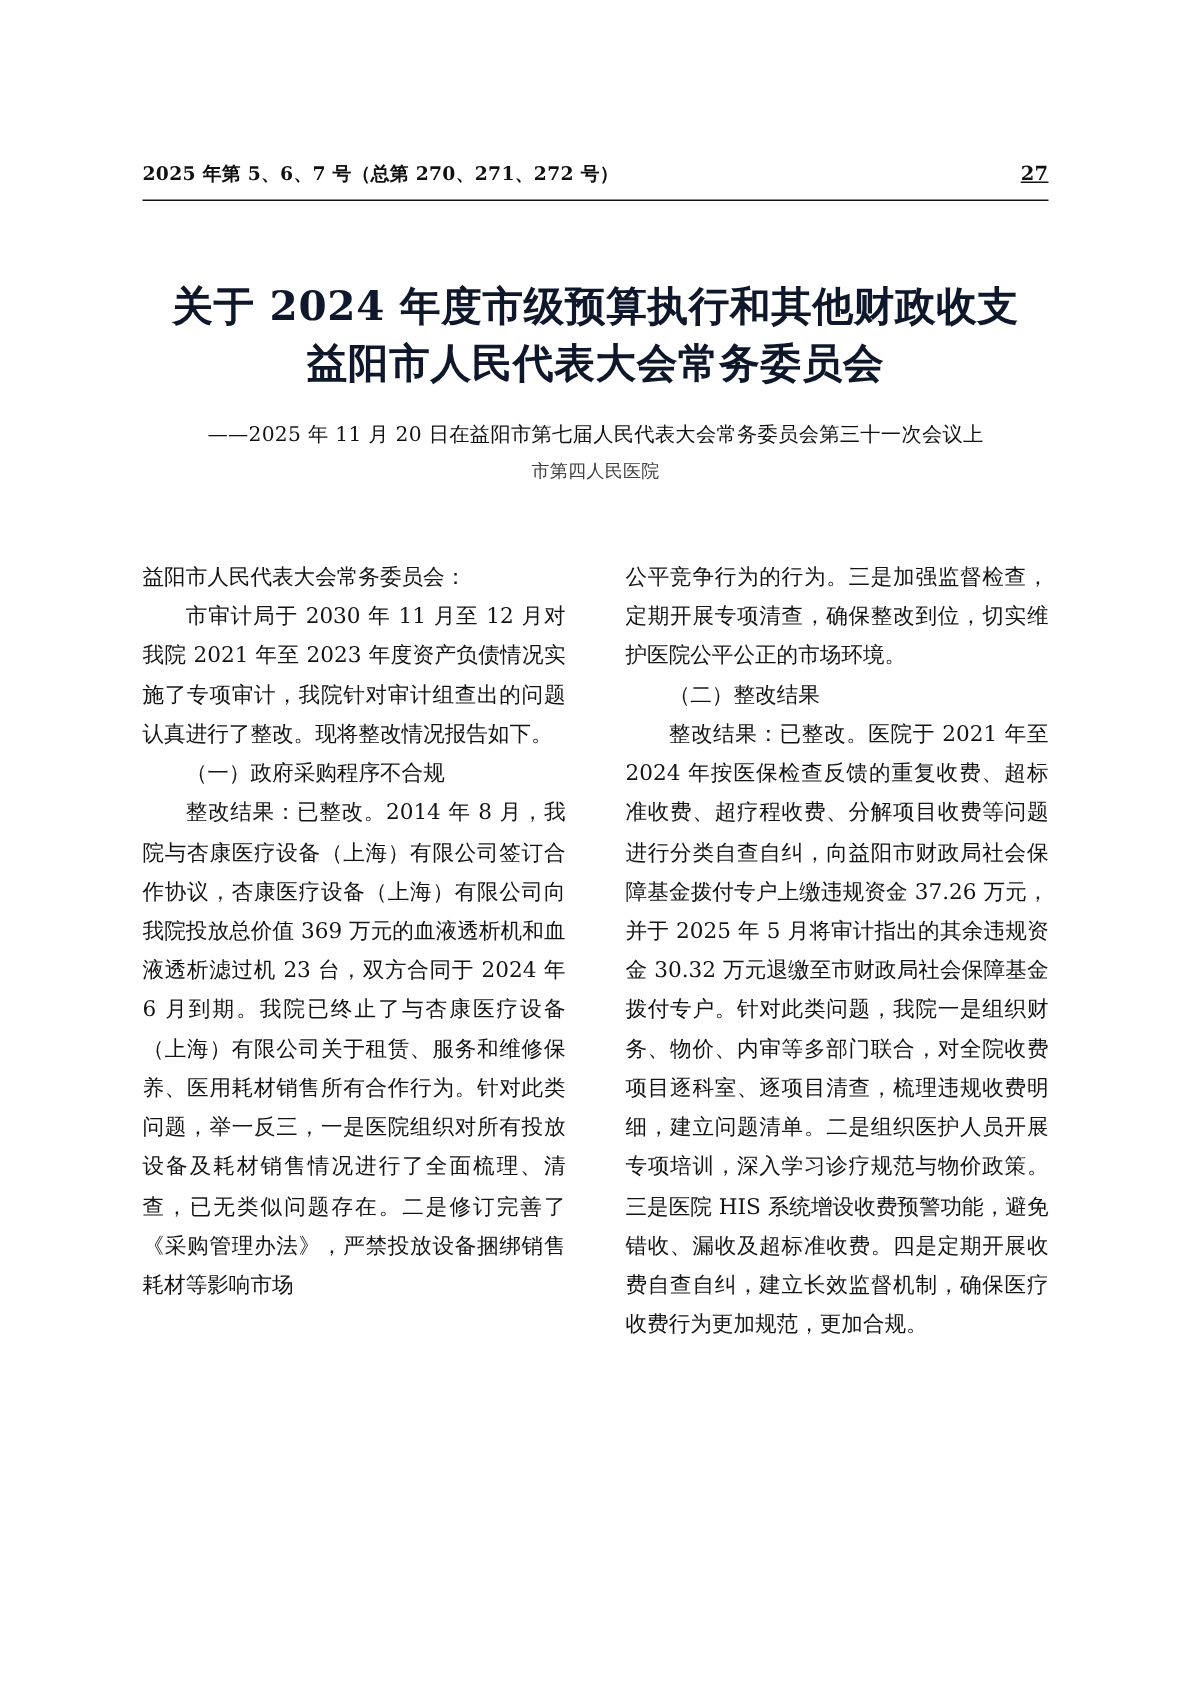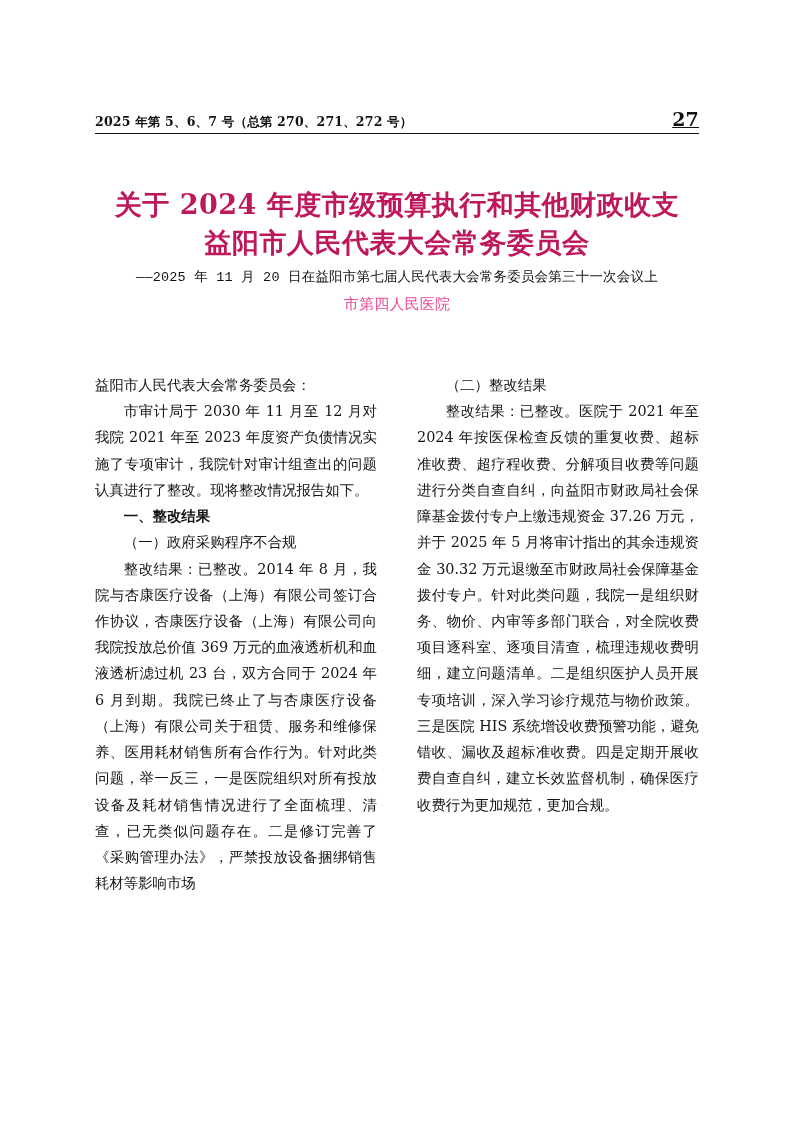--- a/index.html
+++ b/index.html
@@ -41,53 +41,52 @@
   }
   .header-rule {
     position: absolute;
     left: 95px;
     top: 133px;
     width: 604px;
     height: 0;
     border-top: 1.4px solid #111;
   }
   .header-page-no {
-    font-size: 19px;
+    font-size: 13px;
     font-weight: bold;
     text-decoration: underline;
   }
   
   .title-block {
     position: absolute;
     left: 95px;
     top: 186px;
     width: 604px;
     text-align: center;
   }
   .doc-title {
     font-family: "DejaVu Serif", "Liberation Serif", serif;
     font-weight: bold;
     font-size: 27px;
     line-height: 1.42;
     letter-spacing: 0.5px;
-    color: #be185d;
+    color: #0f172a;
   }
   .subtitle {
-    margin-top: 4px;
+    margin-top: 16px;
     font-size: 13.5px;
     line-height: 1.7;
     color: #111;
     letter-spacing: 0.2px;
-    font-family: Liberation Mono, monospace;
   }
   .org {
     margin-top: 2px;
-    font-size: 15px;
+    font-size: 12px;
     line-height: 1.7;
-    color: #ec4899;
+    color: #404040;
     letter-spacing: 0.2px;
   }
   
   .body-cols {
     position: absolute;
     left: 95px;
     top: 372px;
     width: 604px;
     height: 650px;
     display: flex;
@@ -138,23 +137,23 @@
       <div>益阳市人民代表大会常务委员会</div>
     </div>
     <div class="subtitle">——2025 年 11 月 20 日在益阳市第七届人民代表大会常务委员会第三十一次会议上</div>
     <div class="org">市第四人民医院</div>
   </div>
 
   <div class="body-cols">
     <div class="col" id="col-left">
         <p class="indent0">益阳市人民代表大会常务委员会：</p>
         <p class="indent2">市审计局于 2030 年 11 月至 12 月对我院 2021 年至 2023 年度资产负债情况实施了专项审计，我院针对审计组查出的问题认真进行了整改。现将整改情况报告如下。</p>
-        <p class="sec-h">一、整改结果</p>
         <p class="sub-h">（一）政府采购程序不合规</p>
         <p class="indent2"><span class="lead">整改结果：已整改。</span><span>2014 年 8 月，我院与杏康医疗设备（上海）有限公司签订合作协议，杏康医疗设备（上海）有限公司向我院投放总价值 369 万元的血液透析机和血液透析滤过机 23 台，双方合同于 2024 年 6 月到期。我院已终止了与杏康医疗设备（上海）有限公司关于租赁、服务和维修保养、医用耗材销售所有合作行为。针对此类问题，举一反三，一是医院组织对所有投放设备及耗材销售情况进行了全面梳理、清查，已无类似问题存在。二是修订完善了《采购管理办法》，严禁投放设备捆绑销售耗材等影响市场</span></p>
       </div>
     <div class="col" id="col-right">
+        <p class="indent0">公平竞争行为的行为。三是加强监督检查，定期开展专项清查，确保整改到位，切实维护医院公平公正的市场环境。</p>
         <p class="sub-h">（二）整改结果</p>
         <p class="indent2"><span class="lead">整改结果：已整改。</span><span>医院于 2021 年至 2024 年按医保检查反馈的重复收费、超标准收费、超疗程收费、分解项目收费等问题进行分类自查自纠，向益阳市财政局社会保障基金拨付专户上缴违规资金 37.26 万元，并于 2025 年 5 月将审计指出的其余违规资金 30.32 万元退缴至市财政局社会保障基金拨付专户。针对此类问题，我院一是组织财务、物价、内审等多部门联合，对全院收费项目逐科室、逐项目清查，梳理违规收费明细，建立问题清单。二是组织医护人员开展专项培训，深入学习诊疗规范与物价政策。三是医院 HIS 系统增设收费预警功能，避免错收、漏收及超标准收费。四是定期开展收费自查自纠，建立长效监督机制，确保医疗收费行为更加规范，更加合规。</span></p>
       </div>
   </div>
 
 </div>
 
 </body></html>

